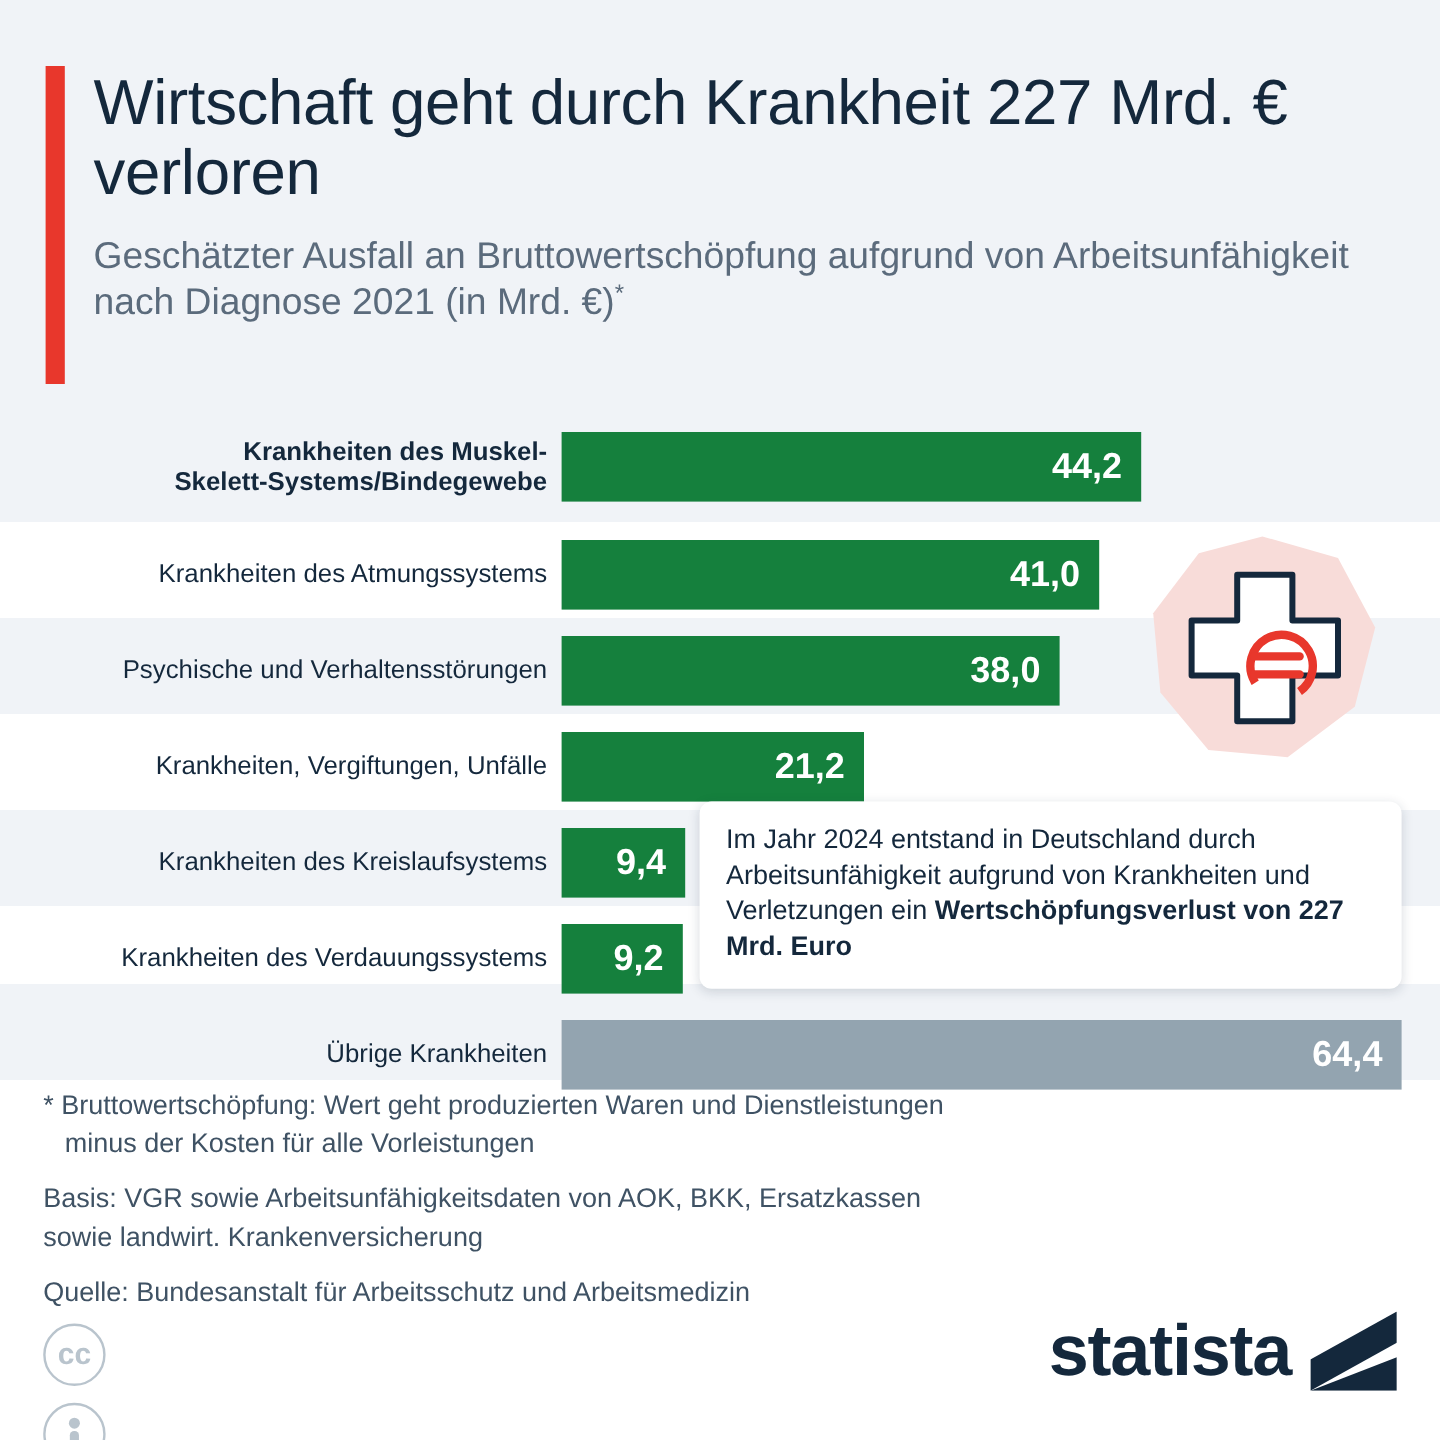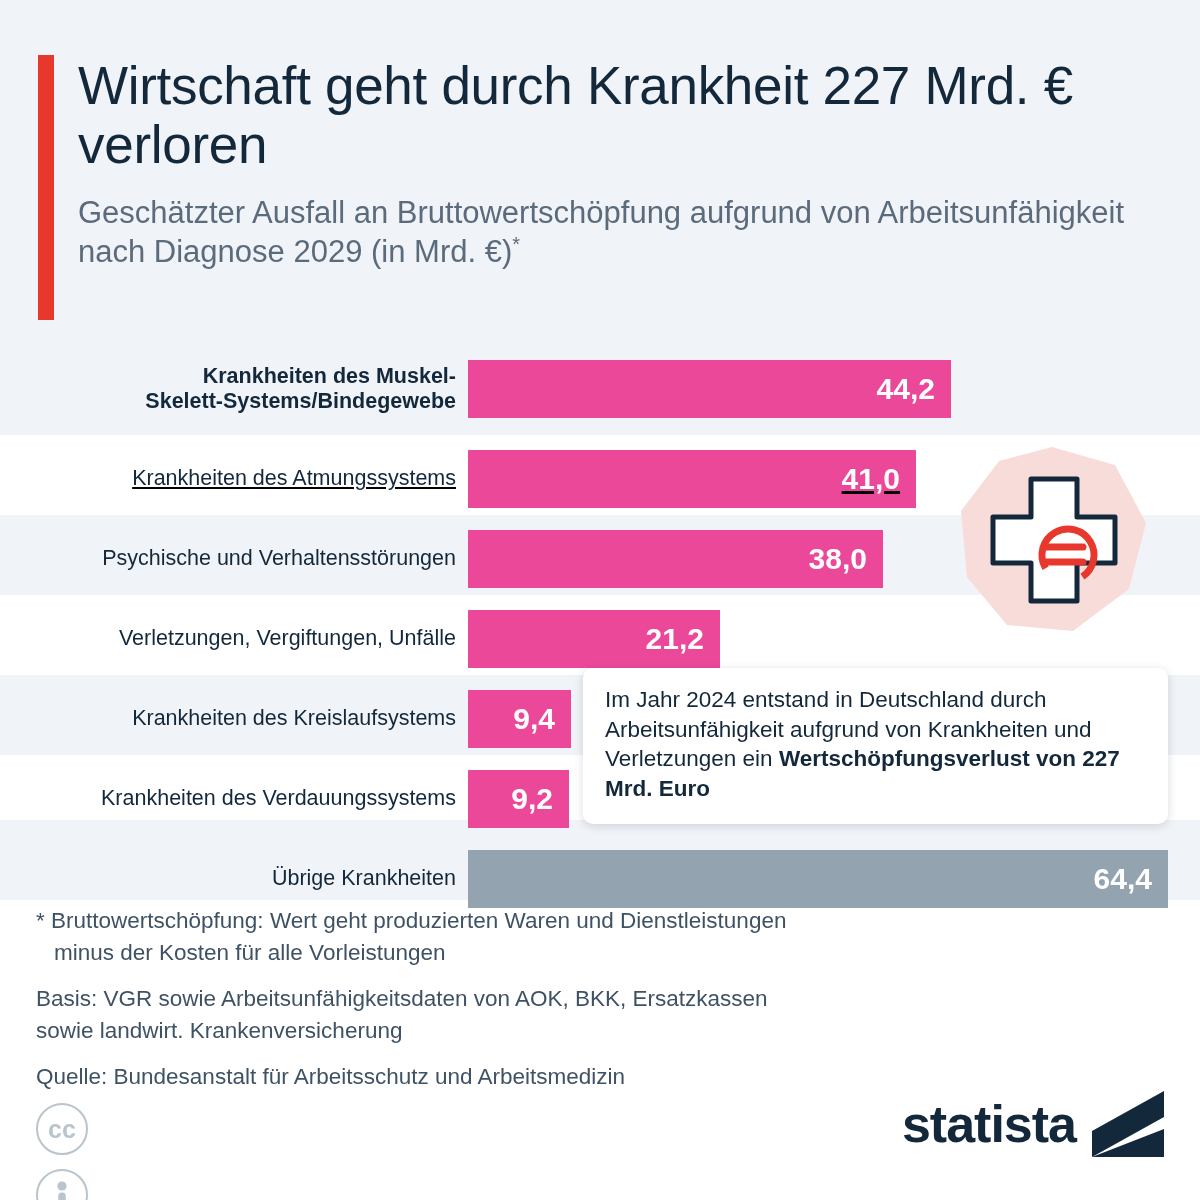--- a/index.html
+++ b/index.html
@@ -69,21 +69,21 @@
     font-size: 21.5px;
     color: #14283c;
     line-height: 1.18;
   }
   .row-label.bold { font-weight: bold; }
   .bar {
     height: 58px;
     display: flex;
     align-items: center;
     justify-content: flex-end;
-    background: #ec4899;
+    background: #15803d;
     color: #ffffff;
     font-size: 30px;
     font-weight: bold;
     padding-right: 16px;
     white-space: nowrap;
   }
   .bar.muted { background: #93a4b0; }
   .band {
     position: absolute;
     left: 0;
@@ -150,37 +150,37 @@
     font-weight: bold;
   }
   .brand {
     position: absolute;
     right: 36px; top: 6px;
     display: flex;
     align-items: center;
     gap: 16px;
   }
   .brand-word {
-    font-size: 52px;
+    font-size: 60px;
     font-weight: bold;
     color: #14283c;
     letter-spacing: -1px;
   }
 </style>
 </head>
 <body>
 
 <div class="infographic">
 
   <div class="header">
     <div class="header-accent"></div>
     <div class="header-text">
       <h1 class="title">Wirtschaft geht durch Krankheit 227 Mrd. € verloren</h1>
       <p class="subtitle">
-        <span>Geschätzter Ausfall an Bruttowertschöpfung aufgrund von Arbeitsunfähigkeit nach Diagnose 2029 (in Mrd. €)</span><sup>*</sup>
+        <span>Geschätzter Ausfall an Bruttowertschöpfung aufgrund von Arbeitsunfähigkeit nach Diagnose 2021 (in Mrd. €)</span><sup>*</sup>
       </p>
     </div>
   </div>
 
   <div class="chart">
 
     <div class="band" style="top:0px;height:90px;"></div>
     <div class="band" style="top:170px;height:80px;"></div>
     <div class="band" style="top:330px;height:80px;"></div>
     <div class="band" style="top:475px;height:80px;"></div>
@@ -188,41 +188,41 @@
     <div class="row" style="top:15px;">
       <div class="row-label bold">
         <div>Krankheiten des Muskel-</div>
         <div>Skelett-Systems/Bindegewebe</div>
       </div>
       <div class="bar" style="width:483px;">
         <span>44,2</span>
       </div>
     </div>
 
-    <div class="row" style="top:105px;text-decoration:underline;">
+    <div class="row" style="top:105px;">
       <div class="row-label">
         <div>Krankheiten des Atmungssystems</div>
       </div>
       <div class="bar" style="width:448px;">
         <span>41,0</span>
       </div>
     </div>
 
     <div class="row" style="top:185px;">
       <div class="row-label">
         <div>Psychische und Verhaltensstörungen</div>
       </div>
       <div class="bar" style="width:415px;padding-left:40px;">
         <span>38,0</span>
       </div>
     </div>
 
     <div class="row" style="top:265px;">
       <div class="row-label">
-        <div>Verletzungen, Vergiftungen, Unfälle</div>
+        <div>Krankheiten, Vergiftungen, Unfälle</div>
       </div>
       <div class="bar" style="width:252px;">
         <span>21,2</span>
       </div>
     </div>
 
     <div class="row" style="top:345px;">
       <div class="row-label">
         <div>Krankheiten des Kreislaufsystems</div>
       </div>

